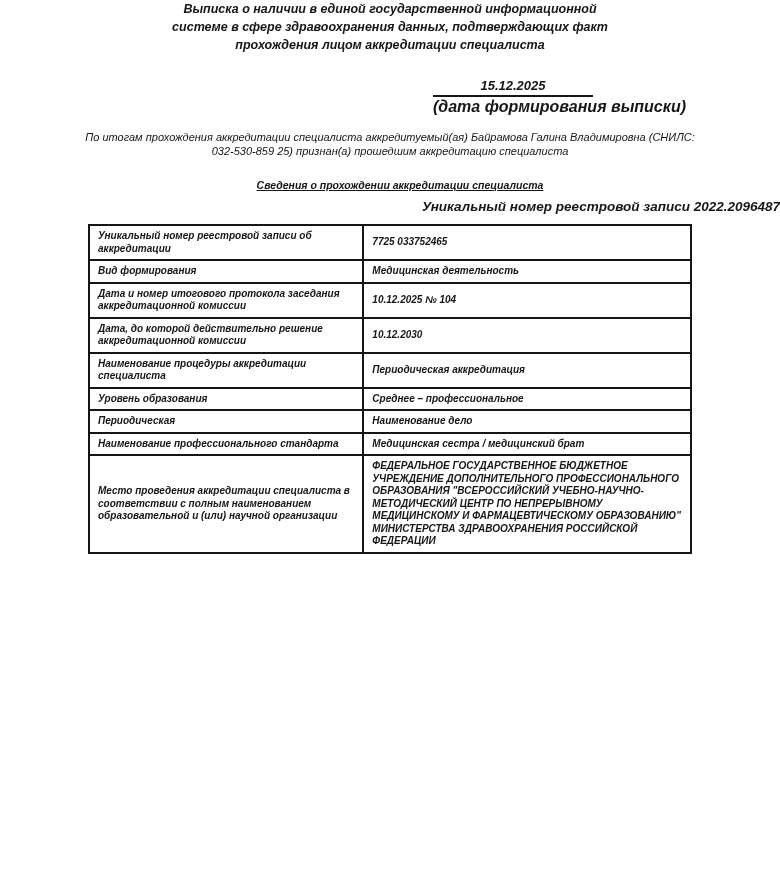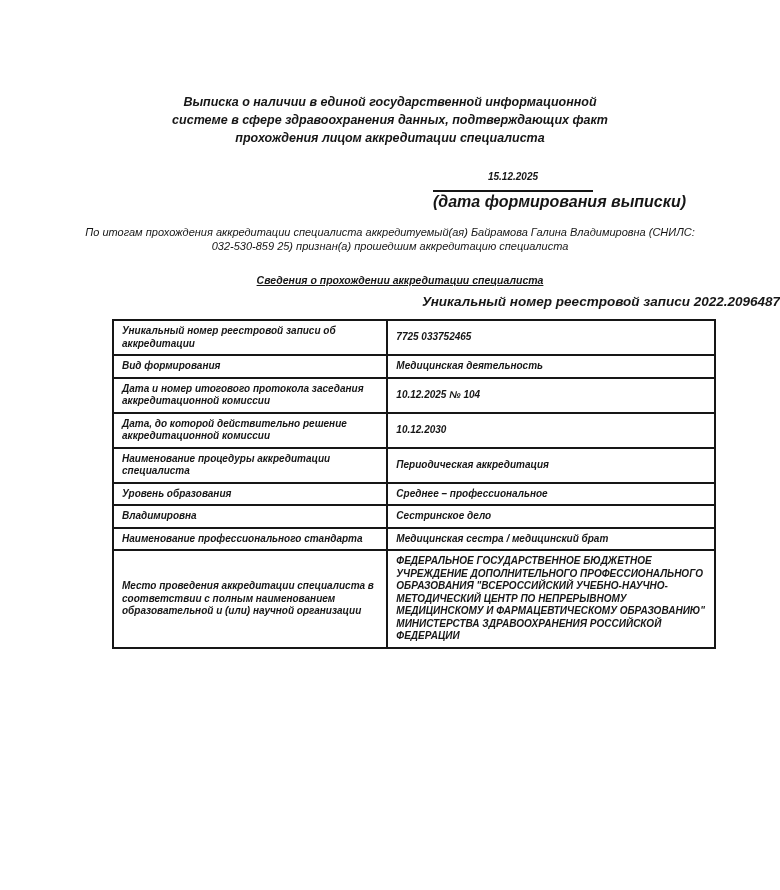--- a/index.html
+++ b/index.html
@@ -11,41 +11,40 @@
     font-family: "Liberation Sans", sans-serif;
     color: #161616;
   }
   .page {
     width: 780px;
     height: 890px;
     background: #ffffff;
     position: relative;
   }
   .doc-title {
-    padding-top: 93px;
     margin: 0 auto;
     width: 500px;
     text-align: center;
     font-size: 12.5px;
     font-weight: bold;
     font-style: italic;
     line-height: 18px;
     white-space: pre-line;
   }
   .date-block {
     margin-top: 24px;
     margin-left: 433px;
     width: 160px;
     text-align: center;
   }
   .date-value {
-    font-size: 10px;
+    font-size: 13px;
     font-weight: bold;
     font-style: italic;
-    padding-bottom: 8px;
+    padding-bottom: 2px;
     border-bottom: 2px solid #161616;
   }
   .date-caption {
     margin-top: 1px;
     font-size: 16px;
     font-weight: bold;
     font-style: italic;
     white-space: nowrap;
   }
   .summary {
@@ -69,21 +68,21 @@
   }
   .registry-heading {
     margin-top: 8px;
     text-align: right;
     font-size: 13.5px;
     font-weight: bold;
     font-style: italic;
   }
   table.details-table {
     margin-top: 10px;
-    margin-left: 112px;
+    margin-left: 88px;
     width: 604px;
     border-collapse: collapse;
     table-layout: fixed;
   }
   table.details-table td {
     border: 2px solid #161616;
     font-size: 10px;
     font-weight: bold;
     font-style: italic;
     line-height: 12.5px;
@@ -134,22 +133,22 @@
       </tr>
       <tr>
         <td class="label-cell">Наименование процедуры аккредитации специалиста</td>
         <td class="value-cell">Периодическая аккредитация</td>
       </tr>
       <tr>
         <td class="label-cell">Уровень образования</td>
         <td class="value-cell">Среднее – профессиональное</td>
       </tr>
       <tr>
-        <td class="label-cell">Владимировна</td>
-        <td class="value-cell">Сестринское дело</td>
+        <td class="label-cell">Периодическая</td>
+        <td class="value-cell">Наименование дело</td>
       </tr>
       <tr>
         <td class="label-cell">Наименование профессионального стандарта</td>
         <td class="value-cell">Медицинская сестра / медицинский брат</td>
       </tr>
       <tr>
         <td class="label-cell">Место проведения аккредитации специалиста в соответствии с полным наименованием образовательной и (или) научной организации</td>
         <td class="value-cell">ФЕДЕРАЛЬНОЕ ГОСУДАРСТВЕННОЕ БЮДЖЕТНОЕ УЧРЕЖДЕНИЕ ДОПОЛНИТЕЛЬНОГО ПРОФЕССИОНАЛЬНОГО ОБРАЗОВАНИЯ "ВСЕРОССИЙСКИЙ УЧЕБНО-НАУЧНО-МЕТОДИЧЕСКИЙ ЦЕНТР ПО НЕПРЕРЫВНОМУ МЕДИЦИНСКОМУ И ФАРМАЦЕВТИЧЕСКОМУ ОБРАЗОВАНИЮ" МИНИСТЕРСТВА ЗДРАВООХРАНЕНИЯ РОССИЙСКОЙ ФЕДЕРАЦИИ</td>
       </tr>
     </tbody>

